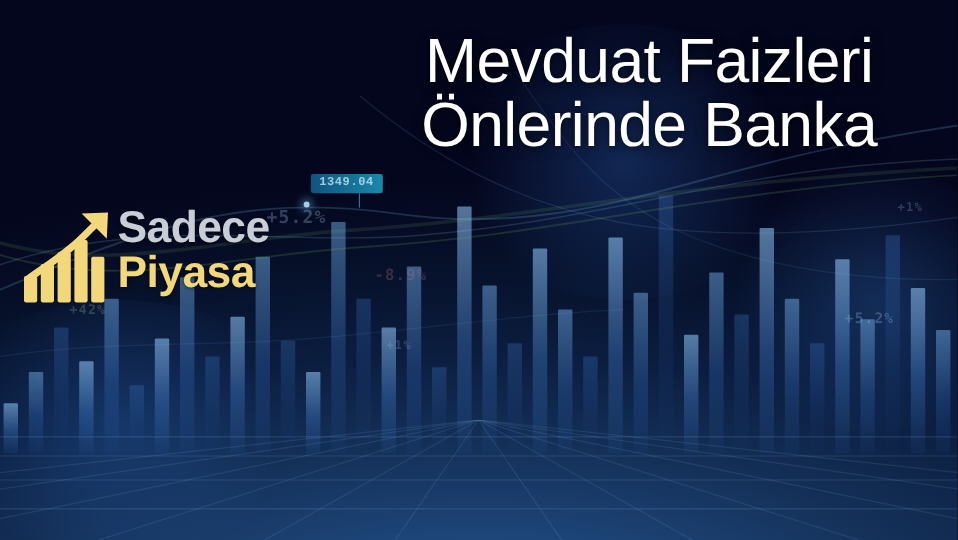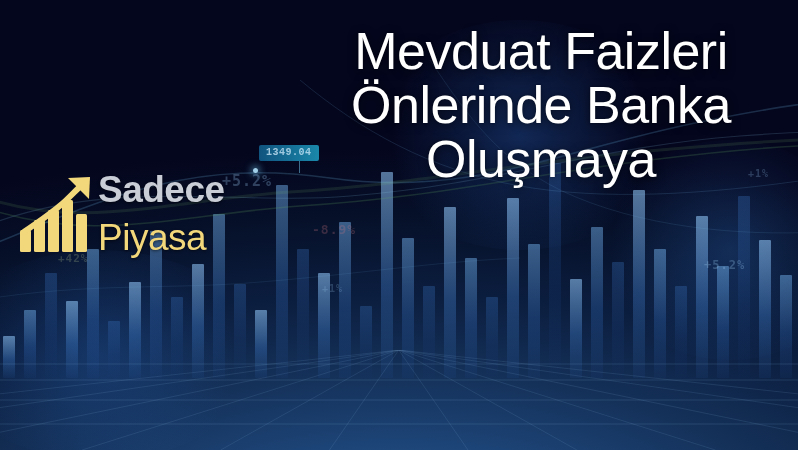--- a/index.html
+++ b/index.html
@@ -77,24 +77,24 @@
   .logo{position:absolute;left:18px;top:170px;width:215px;height:88px;}
   .logo-mark{position:absolute;left:0;top:4px;width:82px;height:80px;}
   .logo-mark svg{width:100%;height:100%;display:block;}
   .logo-text{position:absolute;left:80px;top:2px;line-height:.98;}
   .logo-l1{
     font-size:37px;font-weight:700;letter-spacing:-.5px;
     color:#c9cdd6;
     text-shadow:0 1px 3px rgba(0,0,0,.55);
   }
   .logo-l2{
-    font-size:37px;font-weight:400;letter-spacing:-.5px;
+    font-size:37px;font-weight:700;letter-spacing:-.5px;
     color:#f3d77b;
     text-shadow:0 1px 3px rgba(0,0,0,.55);
-    margin-top:12px;
+    margin-top:1px;
   }
 
   
   .headline{
     position:absolute;left:292px;top:24px;width:498px;
     text-align:center;
     color:#ffffff;
     font-size:52px;
     font-weight:400;
     line-height:1.04;
@@ -216,16 +216,15 @@
     </div>
     <div class="logo-text">
       <div class="logo-l1">Sadece</div>
       <div class="logo-l2">Piyasa</div>
     </div>
   </div>
 
   <div class="headline" id="headline">
       <span class="ln">Mevduat Faizleri</span>
       <span class="ln">Önlerinde Banka</span>
-      <span class="ln">Oluşmaya</span>
     </div>
 
 </div>
 
 </body></html>

